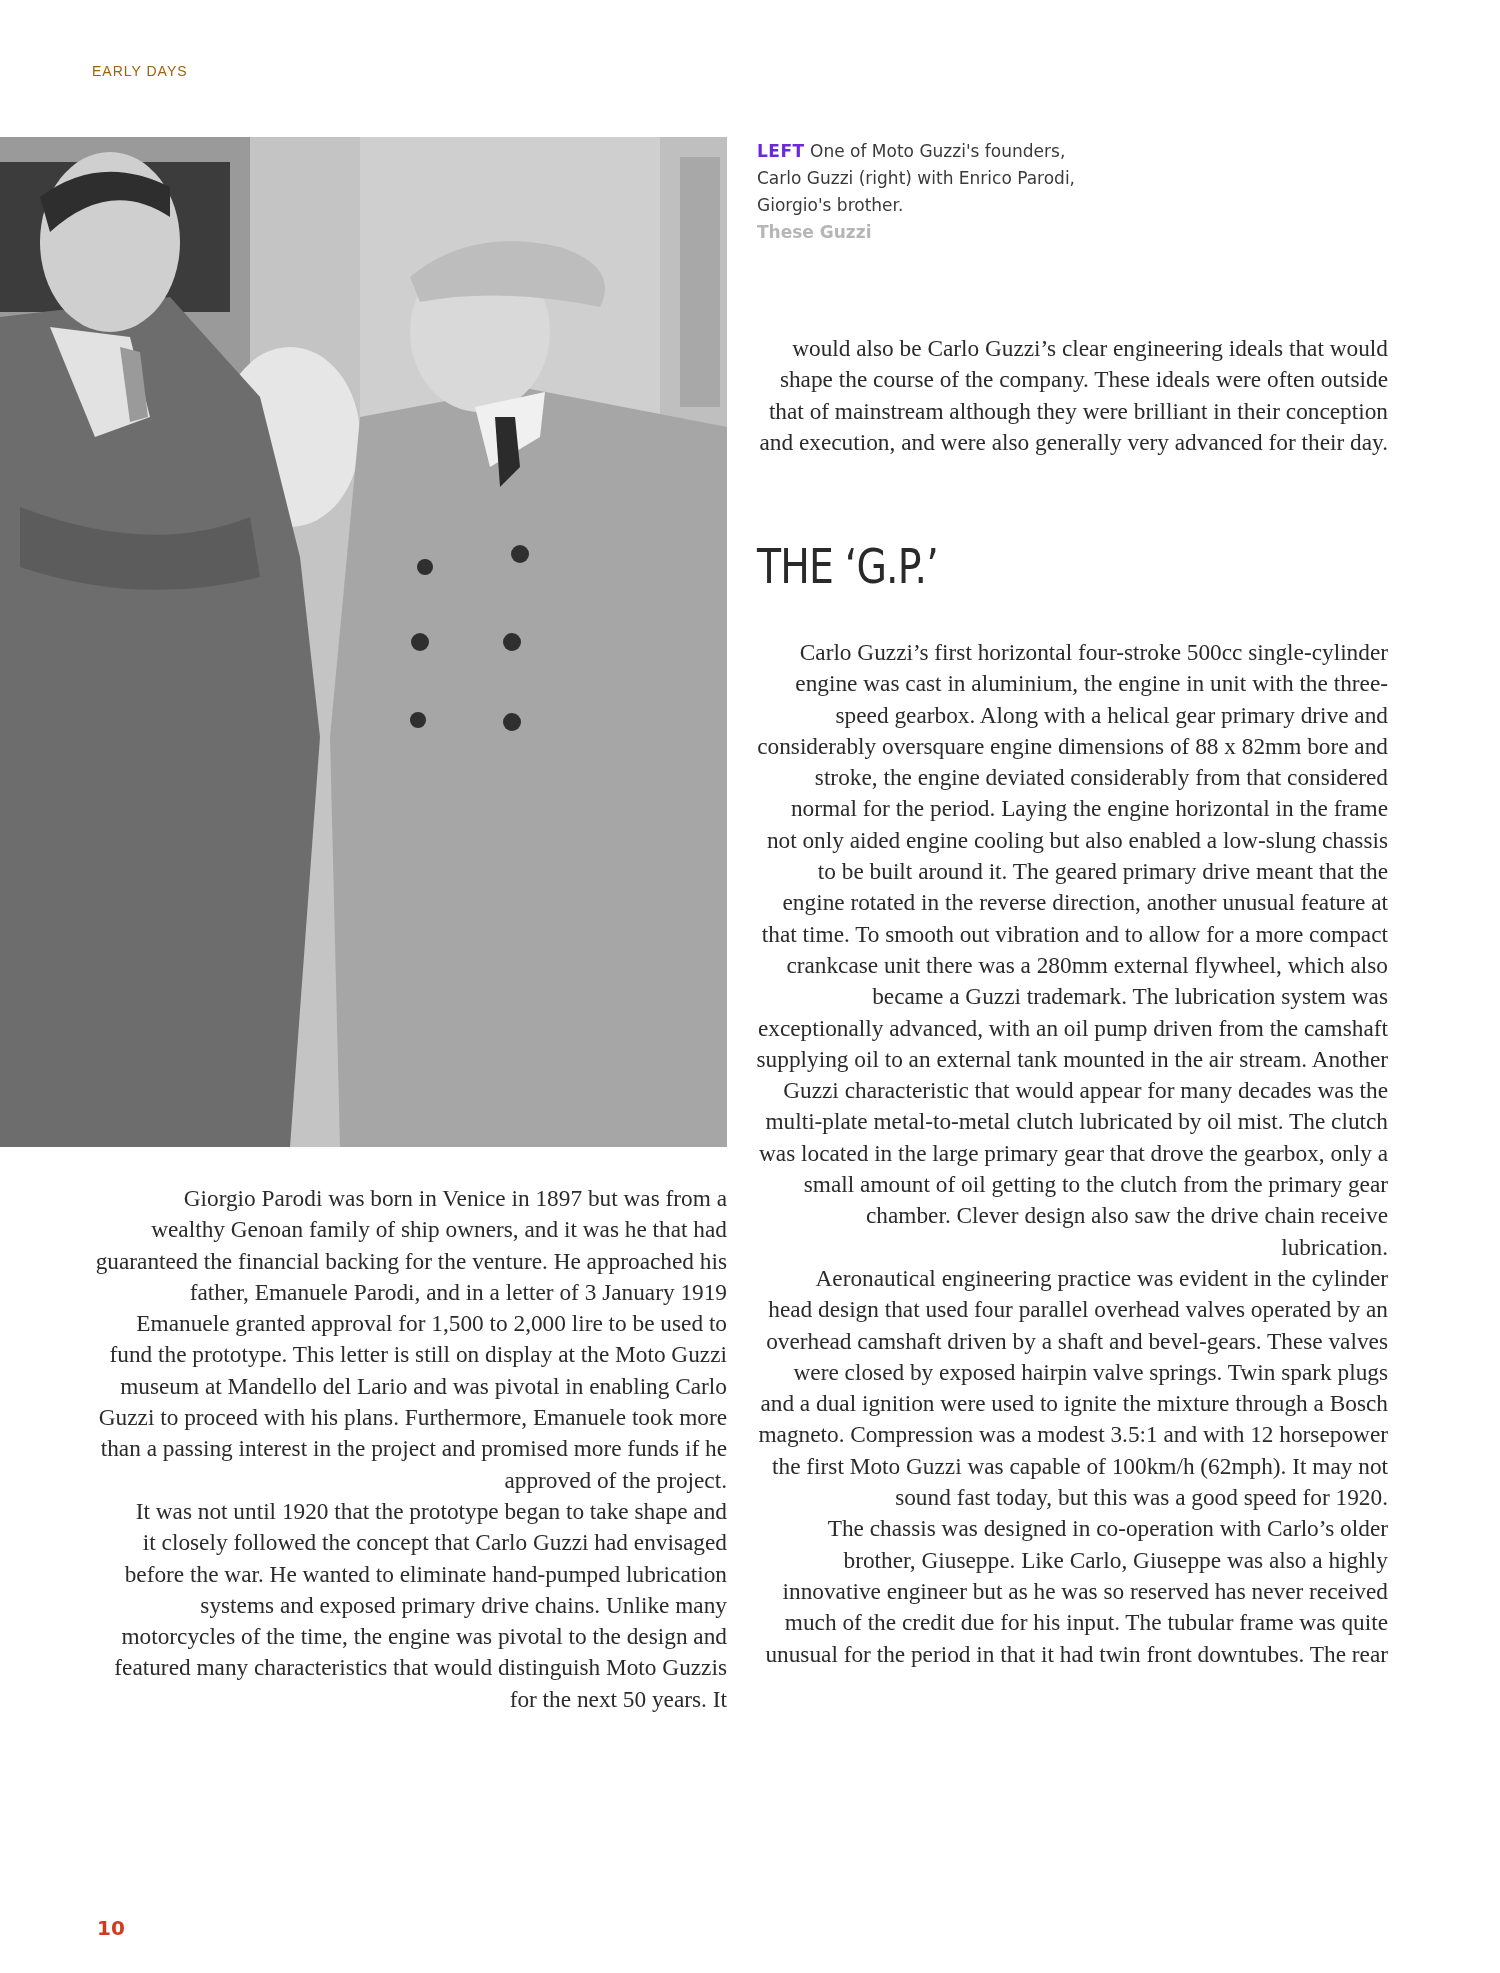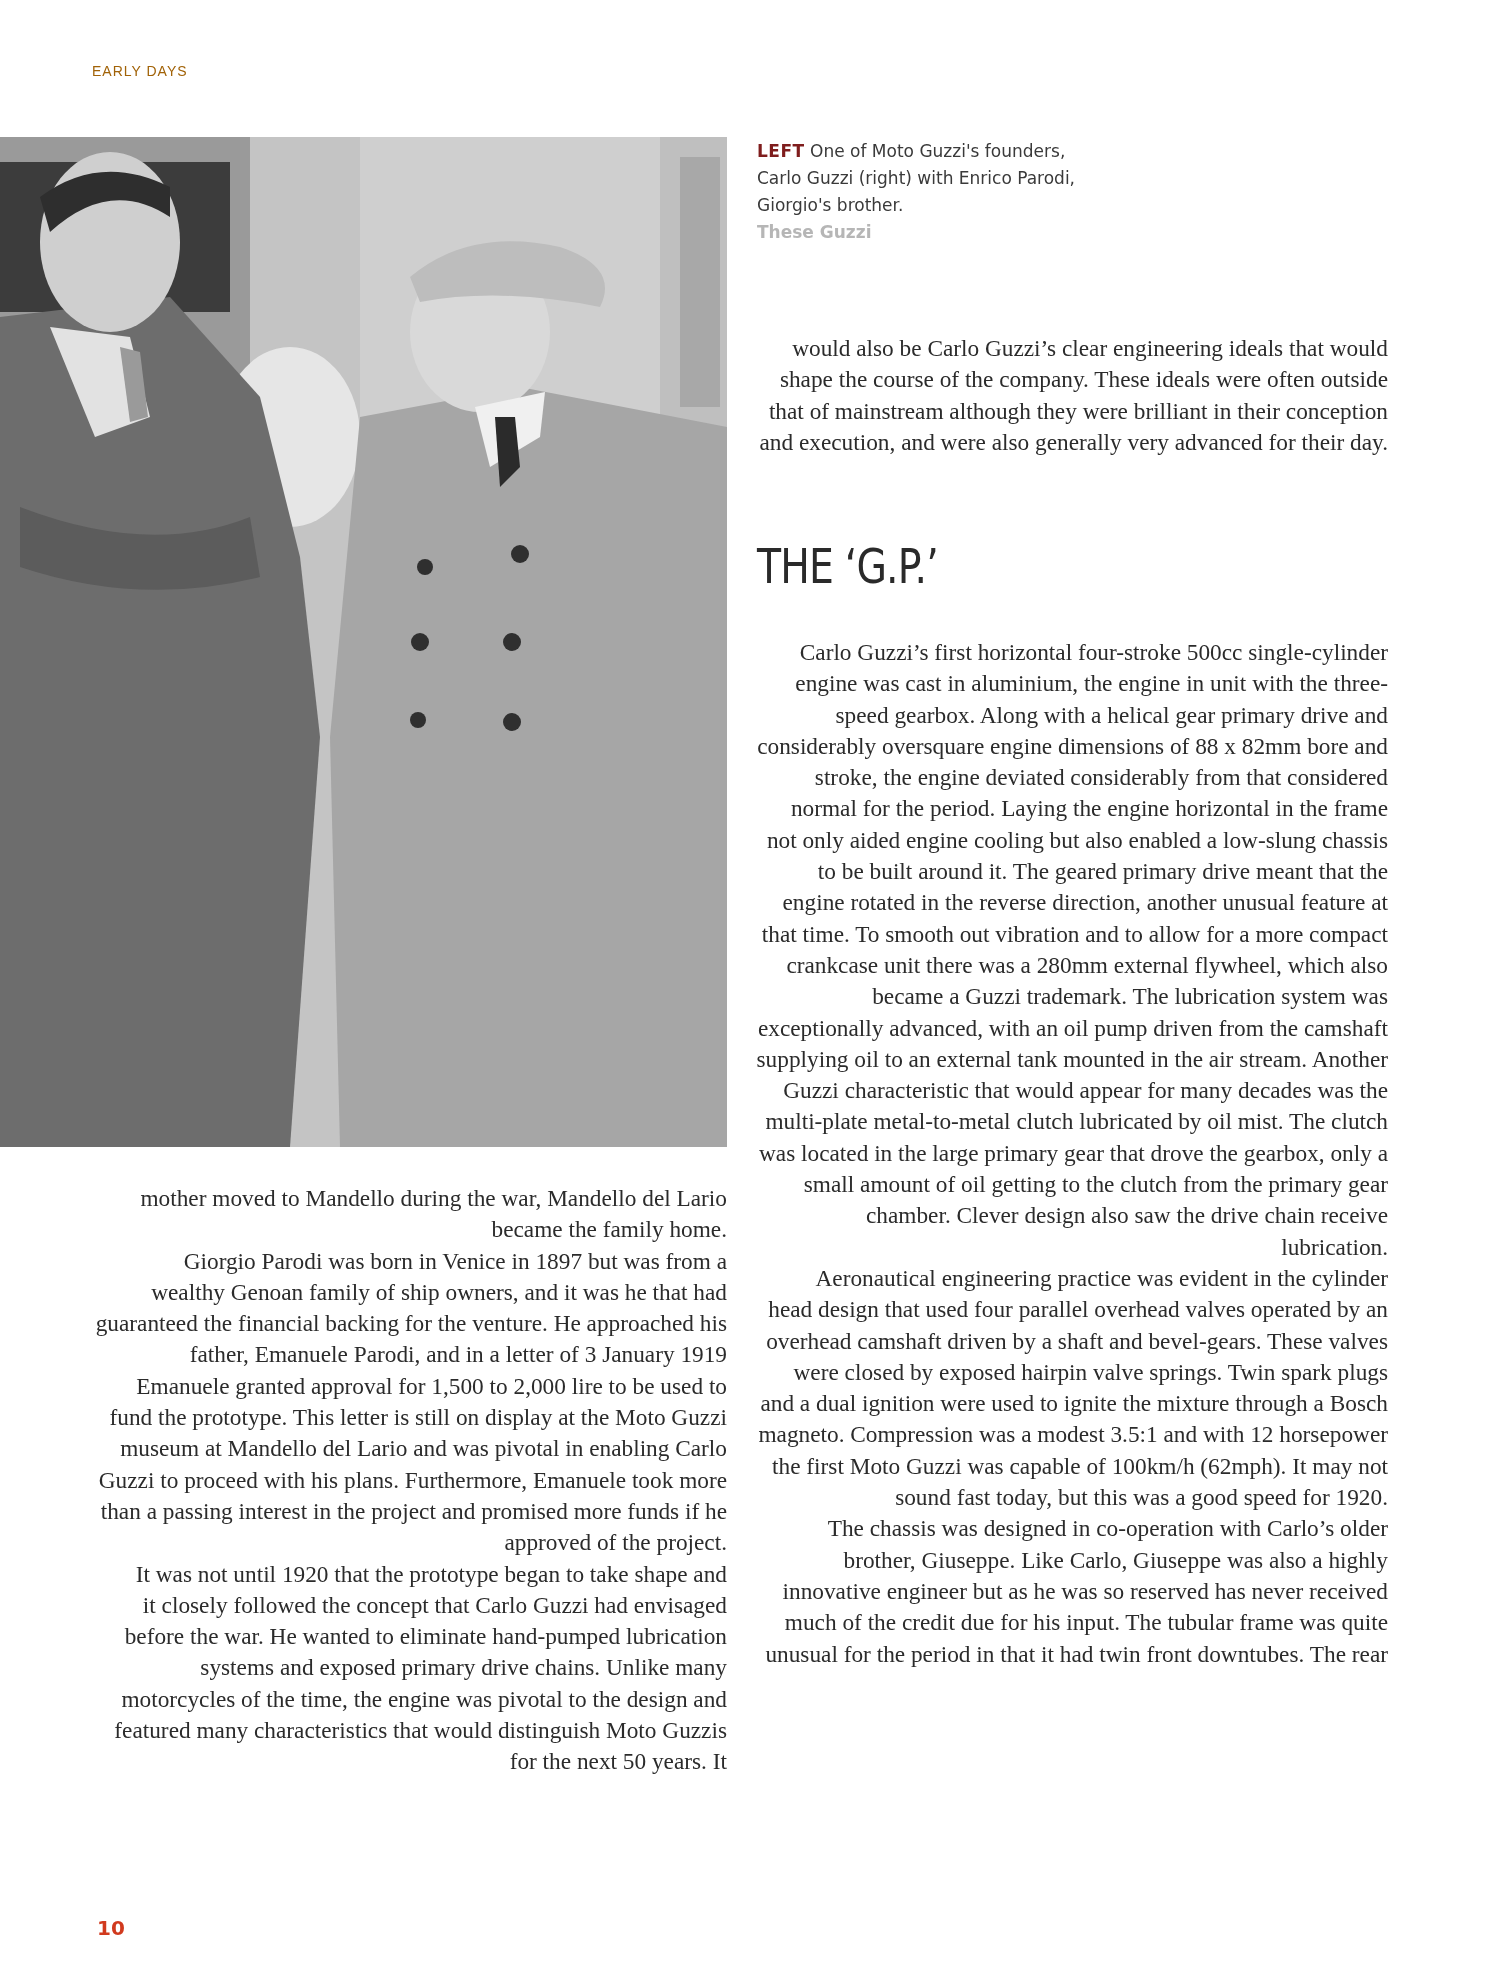--- a/index.html
+++ b/index.html
@@ -20,21 +20,21 @@
     background:
       radial-gradient(ellipse 90px 120px at 520px 420px, #e8e8e8 0%, rgba(232,232,232,0) 70%),
       linear-gradient(90deg, #7a7a7a 0%, #6b6b6b 30%, #8f8f8f 45%, #b9b9b9 60%, #c9c9c9 75%, #bdbdbd 100%);
   }
   .photo svg { position: absolute; left: 0; top: 0; }
   .caption {
     position: absolute; left: 757px; top: 138px; width: 340px;
     font-family: "DejaVu Sans", "Liberation Sans", sans-serif;
     font-size: 17px; line-height: 27px; color: #3a3a3a;
   }
-  .caption .lead { color: #7f1d1d; font-weight: bold; letter-spacing: 0.5px; }
+  .caption .lead { color: #6d28d9; font-weight: bold; letter-spacing: 0.5px; }
   .caption .credit { color: #b6b6b6; display: block; font-weight: bold; }
   .col { position: absolute; font-size: 23.3px; line-height: 31.3px; color: #2b2b2b; text-align: right; }
   .col p { margin: 0; }
   .col p.indent { text-indent: 30px; }
   .col-right-top { left: 756px; top: 333px; width: 632px; }
   .col-right-main { left: 756px; top: 637px; width: 632px; }
   .col-left { left: 91px; top: 1183px; width: 636px; }
   .section-heading {
     position: absolute; left: 757px; top: 538px;
     font-family: "DejaVu Sans", "Liberation Sans", sans-serif;
@@ -97,18 +97,17 @@
 
 <h2 class="section-heading">THE ‘G.P.’</h2>
 
 <div class="col col-right-main">
   <p>Carlo Guzzi’s first horizontal four-stroke 500cc single-cylinder engine was cast in aluminium, the engine in unit with the three-speed gearbox. Along with a helical gear primary drive and considerably oversquare engine dimensions of 88 x 82mm bore and stroke, the engine deviated considerably from that considered normal for the period. Laying the engine horizontal in the frame not only aided engine cooling but also enabled a low-slung chassis to be built around it. The geared primary drive meant that the engine rotated in the reverse direction, another unusual feature at that time. To smooth out vibration and to allow for a more compact crankcase unit there was a 280mm external flywheel, which also became a Guzzi trademark. The lubrication system was exceptionally advanced, with an oil pump driven from the camshaft supplying oil to an external tank mounted in the air stream. Another Guzzi characteristic that would appear for many decades was the multi-plate metal-to-metal clutch lubricated by oil mist. The clutch was located in the large primary gear that drove the gearbox, only a small amount of oil getting to the clutch from the primary gear chamber. Clever design also saw the drive chain receive lubrication.</p>
   <p class="indent">Aeronautical engineering practice was evident in the cylinder head design that used four parallel overhead valves operated by an overhead camshaft driven by a shaft and bevel-gears. These valves were closed by exposed hairpin valve springs. Twin spark plugs and a dual ignition were used to ignite the mixture through a Bosch magneto. Compression was a modest 3.5:1 and with 12 horsepower the first Moto Guzzi was capable of 100km/h (62mph). It may not sound fast today, but this was a good speed for 1920.</p>
   <p class="indent">The chassis was designed in co-operation with Carlo’s older brother, Giuseppe. Like Carlo, Giuseppe was also a highly innovative engineer but as he was so reserved has never received much of the credit due for his input. The tubular frame was quite unusual for the period in that it had twin front downtubes. The rear</p>
 </div>
 
 <div class="col col-left">
-  <p>mother moved to Mandello during the war, Mandello del Lario became the family home.</p>
   <p class="indent">Giorgio Parodi was born in Venice in 1897 but was from a wealthy Genoan family of ship owners, and it was he that had guaranteed the financial backing for the venture. He approached his father, Emanuele Parodi, and in a letter of 3 January 1919 Emanuele granted approval for 1,500 to 2,000 lire to be used to fund the prototype. This letter is still on display at the Moto Guzzi museum at Mandello del Lario and was pivotal in enabling Carlo Guzzi to proceed with his plans. Furthermore, Emanuele took more than a passing interest in the project and promised more funds if he approved of the project.</p>
   <p class="indent">It was not until 1920 that the prototype began to take shape and it closely followed the concept that Carlo Guzzi had envisaged before the war. He wanted to eliminate hand-pumped lubrication systems and exposed primary drive chains. Unlike many motorcycles of the time, the engine was pivotal to the design and featured many characteristics that would distinguish Moto Guzzis for the next 50 years. It</p>
 </div>
 
 <div class="page-number">10</div>
 
 </body></html>

